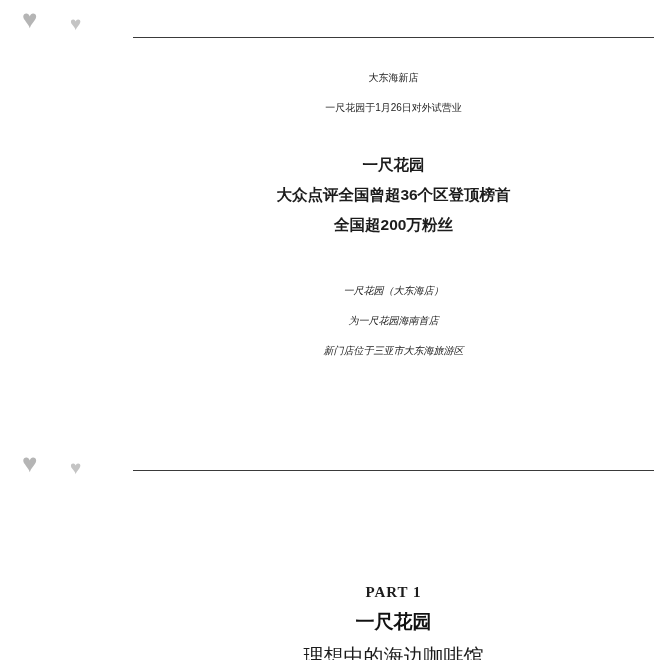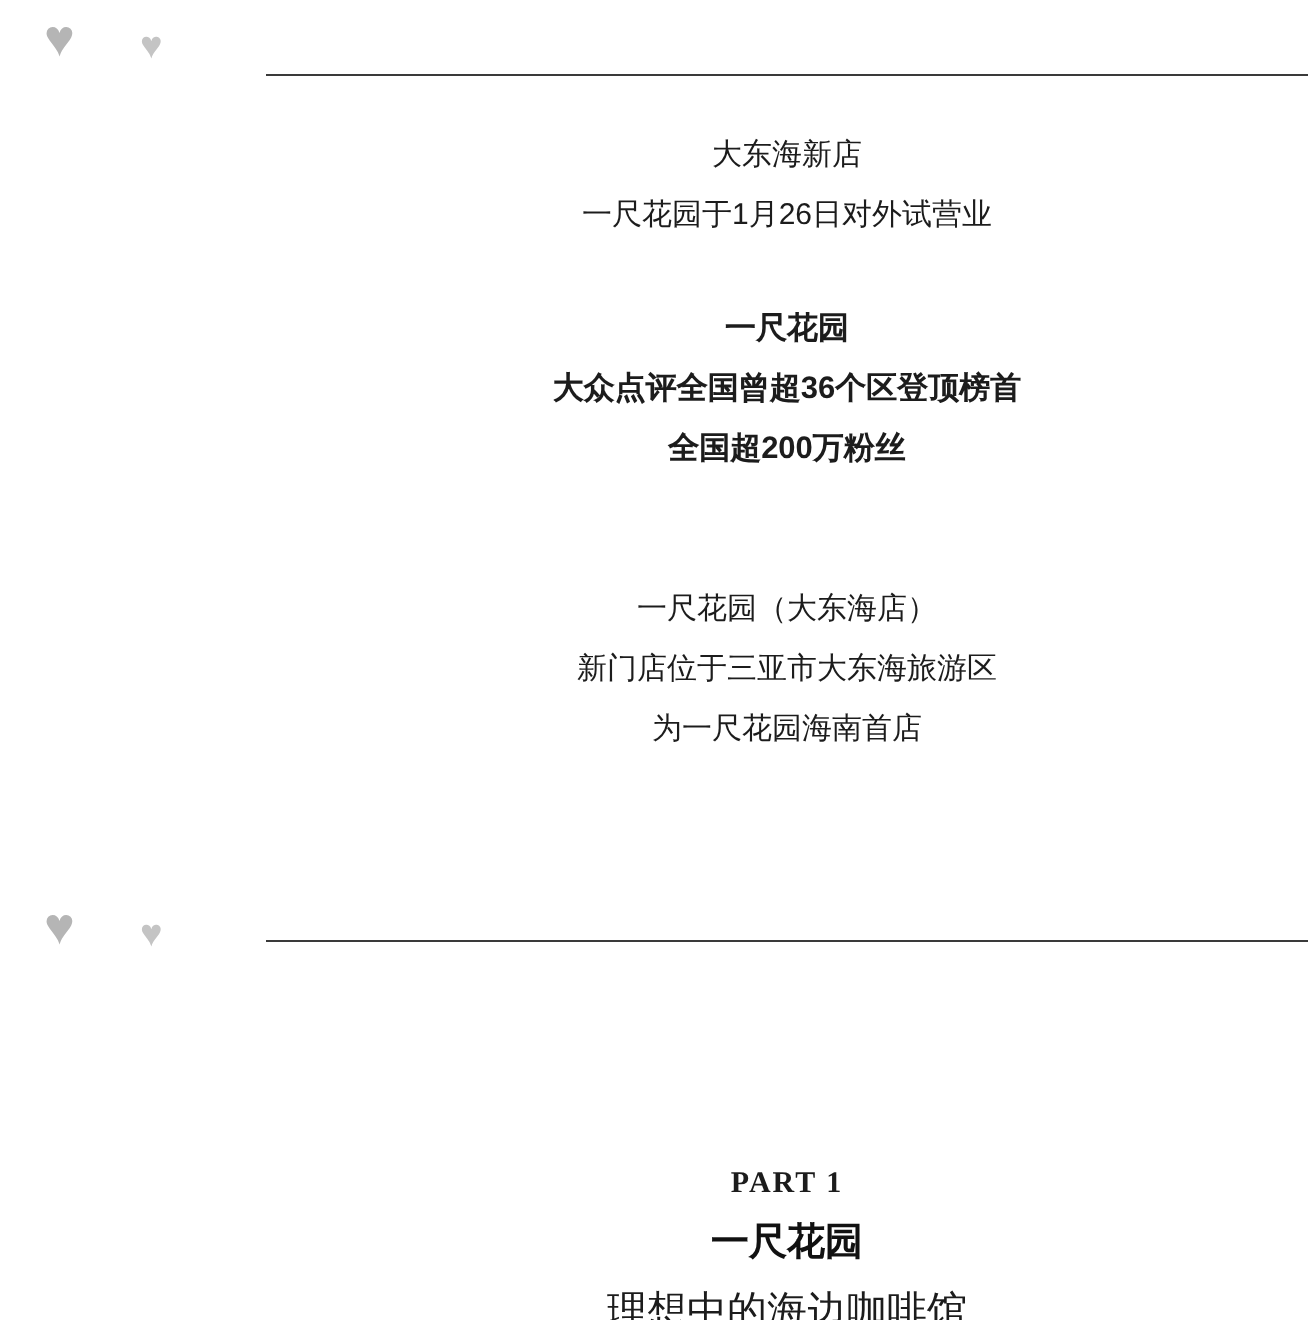--- a/index.html
+++ b/index.html
@@ -59,33 +59,33 @@
 
   .block {
     position: absolute;
     left: 0;
     width: 521px;
     text-align: center;
   }
 
   .line {
     display: block;
-    font-size: 15px;
+    font-size: 10px;
     line-height: 30px;
     color: #1c1c1c;
     white-space: nowrap;
   }
   .line.bold {
     font-weight: bold;
     font-size: 15.5px;
   }
 
   .block-intro { top: 63px; }
   .block-brand { top: 150px; }
-  .block-store { top: 290px; }
+  .block-store { top: 276px; font-style: italic; }
 
   .block-part { top: 540px; }
   .part-label {
     display: block;
     font-family: "Liberation Serif", serif;
     font-weight: bold;
     font-size: 15px;
     letter-spacing: 1px;
     line-height: 26px;
     color: #1c1c1c;
@@ -125,22 +125,22 @@
     </div>
 
     <div class="block block-brand">
       <span class="line bold">一尺花园</span>
       <span class="line bold">大众点评全国曾超36个区登顶榜首</span>
       <span class="line bold">全国超200万粉丝</span>
     </div>
 
     <div class="block block-store">
       <span class="line">一尺花园（大东海店）</span>
+      <span class="line">为一尺花园海南首店</span>
       <span class="line">新门店位于三亚市大东海旅游区</span>
-      <span class="line">为一尺花园海南首店</span>
     </div>
 
     <div class="rule rule-bottom"></div>
 
     <div class="block block-part">
       <span class="part-label">PART 1</span>
       <span class="part-title">一尺花园</span>
       <span class="part-sub">理想中的海边咖啡馆</span>
     </div>
 

